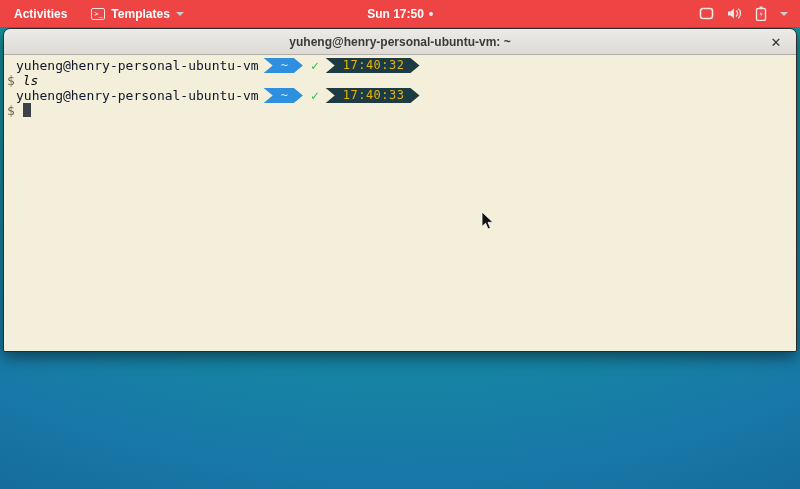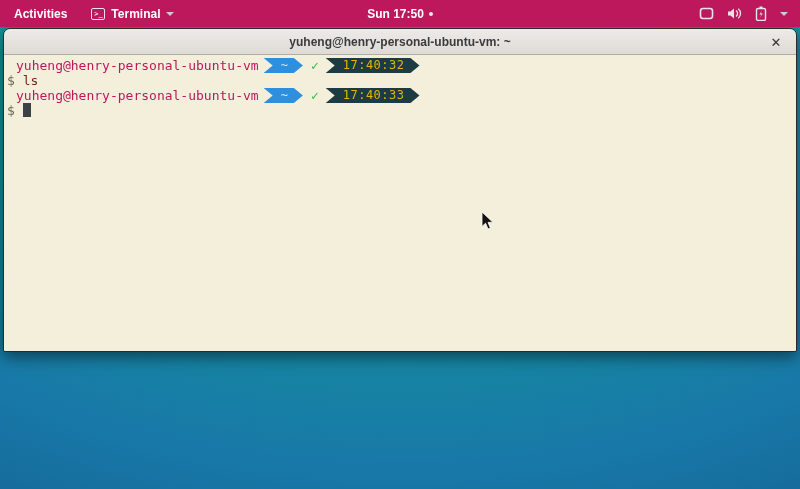--- a/index.html
+++ b/index.html
@@ -13,21 +13,21 @@
   
   .desktop {
     position:absolute; inset:0;
     background:radial-gradient(120% 130% at 50% 2%,
       #12ab97 0%, #149d97 28%, #1685a2 55%, #1879a8 72%, #135f90 100%);
   }
 
   
   .topbar {
     position:absolute; top:0; left:0; width:800px; height:27px;
-    background:#be185d; color:#fff;
+    background:#ef4444; color:#fff;
     display:flex; align-items:center;
     font-size:12px; font-weight:bold; z-index:30;
   }
   .activities { padding:0 14px; height:27px; display:flex; align-items:center; cursor:pointer; }
   .appmenu { display:flex; align-items:center; gap:6px; padding:0 10px; height:27px; cursor:pointer; }
   .term-glyph {
     width:14px; height:12px; border:1px solid #e6e6e6; border-radius:2px;
     font-size:7px; line-height:10px; padding-left:2px; color:#e6e6e6;
     font-family:"DejaVu Sans Mono",monospace; font-weight:bold;
   }
@@ -65,31 +65,31 @@
     display:flex; align-items:center; justify-content:center;
     color:#333; font-size:13px; cursor:pointer;
   }
   .term-body {
     flex:1; background:#f3efda;
     font-family:"DejaVu Sans Mono","Liberation Mono",monospace;
     font-size:13px; line-height:15px; color:#4a4a42;
     padding:3px 0 0 3px; cursor:text;
   }
   .tline { white-space:pre; display:flex; align-items:stretch; height:15px; }
-  .user-seg { padding-left:9px; color:#be185d; }
+  .user-seg { padding-left:9px; color:#0f172a; }
   .ribbon {
     display:flex; align-items:center; font-size:12px; height:15px;
     clip-path:polygon(0 0, calc(100% - 9px) 0, 100% 50%, calc(100% - 9px) 100%, 0 100%, 9px 50%);
     padding:0 15px 0 17px;
   }
   .ribbon.blue { background:#2f8fdf; color:#cfe7fa; margin-left:5px; }
   .ribbon.dark { background:#1d3b42; color:#eab308; margin-left:7px; letter-spacing:.5px; }
   .check { color:#2fbf3f; font-weight:bold; margin-left:8px; font-size:13px; }
   .dollar { color:#6b6b4f; }
-  .cmd { color:#7f1d1d; margin-left:1ch; }
+  .cmd { color:#000000; margin-left:1ch;font-style:italic; }
   .dirline { color:#2a9d93; height:15px; }
   .dir + .dir { margin-left:2ch; }
   .block-cursor {
     display:inline-block; width:8px; height:14px; background:#3a4248;
     margin-left:1ch; vertical-align:text-bottom;
   }
 
   
   .pointer { position:absolute; left:481px; top:211px; z-index:50; pointer-events:none; }
 </style>
@@ -97,21 +97,21 @@
 <body>
 
 <div class="desktop"></div>
 
 <div class="topbar">
   <div class="activities">
     <span>Activities</span>
   </div>
   <div class="appmenu">
     <span class="term-glyph">&gt;_</span>
-    <span>Terminal</span>
+    <span>Templates</span>
     <span class="caret-down"></span>
   </div>
   <div class="clock-wrap">
     <span class="hit">
       <span>Sun 17:50</span>
       <span class="notif-dot"></span>
     </span>
   </div>
   <div class="status-area">
     <svg width="15" height="13" viewBox="0 0 15 13">

